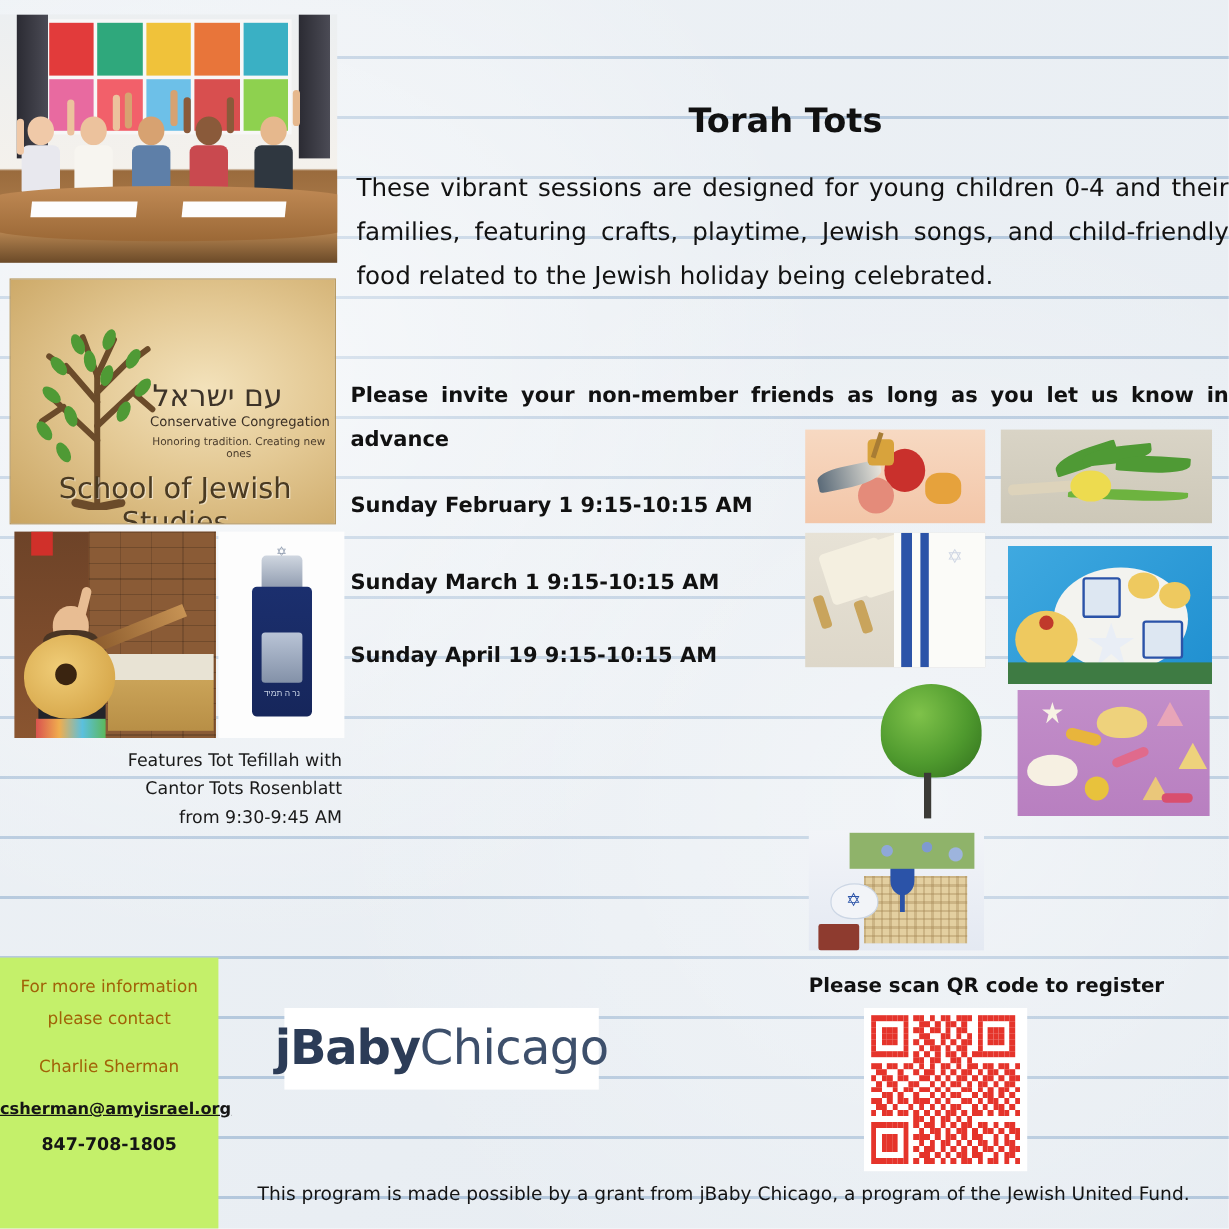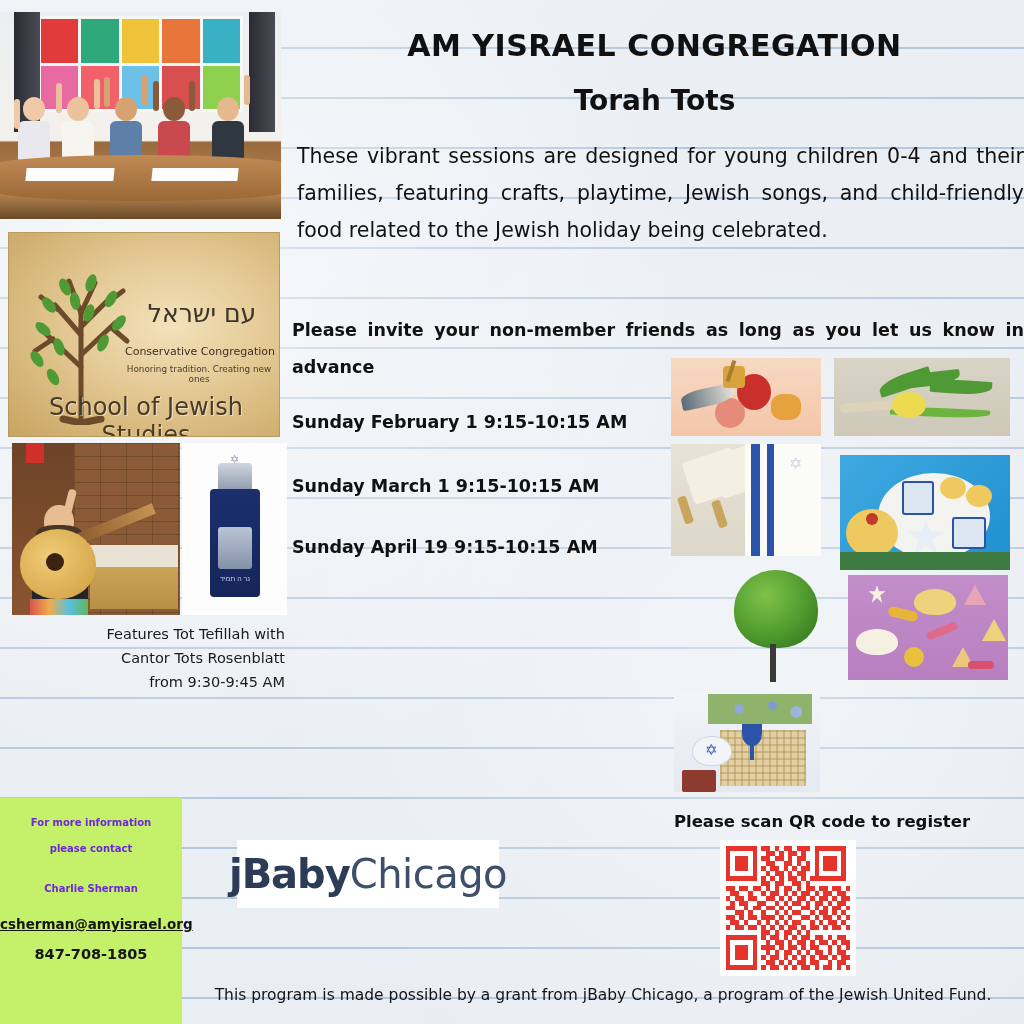--- a/index.html
+++ b/index.html
@@ -136,22 +136,22 @@
     background: radial-gradient(ellipse at 60% 45%, #f3e2bb 0%, #e3c893 45%, #c9a461 100%);
     border: 1px solid #b89a62;
   }
   .logo-tree { position: absolute; left: 14px; top: 14px; width: 112px; height: 178px; }
   .logo-am {
     position: absolute; left: 118px; top: 30px; width: 150px;
     text-align: center; font-size: 28px; color: #3d3328;
     font-family: "DejaVu Sans", sans-serif;
   }
   .logo-heb {
-    position: absolute; left: 118px; top: 66px; width: 150px;
-    text-align: center; font-size: 25px; color: #3d3328;
+    position: absolute; left: 118px; top: 82px; width: 150px;
+    text-align: left; font-size: 25px; color: #3d3328;
     font-family: "DejaVu Sans", sans-serif; direction: rtl;
   }
   .logo-cons {
     position: absolute; left: 112px; top: 112px; width: 158px;
     text-align: center; font-size: 11px; color: #3b3026;
     font-family: "DejaVu Sans", sans-serif;
   }
   .logo-tag {
     position: absolute; left: 108px; top: 131px; width: 164px;
     text-align: center; font-size: 8.8px; color: #4a3c2c;
@@ -231,21 +231,21 @@
 
   
   #contact-box {
     position: absolute;
     left: 0px; top: 798px; width: 182px; height: 226px;
     background: #c4f06a;
     padding-top: 12px;
     text-align: center;
     font-family: "DejaVu Sans", sans-serif;
   }
-  #contact-box .line { font-size: 10px; font-weight: bold; color: #6d28d9; line-height: 26px; }
+  #contact-box .line { font-size: 14px; font-weight: normal; color: #a16207; line-height: 26px; }
   #contact-box .spacer { height: 14px; }
   #contact-box .email { font-size: 13.5px; font-weight: bold; color: #151515; text-decoration: underline; display: block; }
   #contact-box .phone { font-size: 14.5px; font-weight: bold; color: #151515; }
 
   
   #jbaby-logo {
     position: absolute; left: 237px; top: 840px; width: 262px; height: 68px;
     background: #ffffff;
     display: flex; align-items: center; justify-content: center;
     font-family: "DejaVu Sans", sans-serif;
@@ -460,21 +460,20 @@
                 background-image:repeating-linear-gradient(to right, rgba(160,130,80,0.35) 0 2px, rgba(0,0,0,0) 2px 7px),
                                  repeating-linear-gradient(to bottom, rgba(160,130,80,0.35) 0 2px, rgba(0,0,0,0) 2px 7px)"></div>
     <div style="position:absolute; left:18px; top:44px; width:40px; height:30px; background:#f2f4f8; border-radius:50% 50% 45% 45%; border:1px solid #ccd6e4"></div>
     <div style="position:absolute; left:31px; top:49px; font-size:15px; color:#2b53a8">✡</div>
     <div style="position:absolute; left:68px; top:30px; width:20px; height:24px; background:#2b53a8; border-radius:0 0 50% 50%"></div>
     <div style="position:absolute; left:76px; top:52px; width:4px; height:16px; background:#2b53a8"></div>
     <div style="position:absolute; left:8px; top:78px; width:34px; height:22px; background:#8e3b2f; border-radius:2px"></div>
     <div style="position:absolute; left:34px; top:2px; width:104px; height:30px; background:radial-gradient(circle at 30% 50%, #8fa8d8 0 6%, transparent 7%), radial-gradient(circle at 62% 40%, #7f9ad0 0 6%, transparent 7%), radial-gradient(circle at 85% 60%, #9db4dd 0 6%, transparent 7%); background-color:#8fb36a"></div>
   </div>
 
-  <div class="title-main">AM YISRAEL CONGREGATION</div>
   <div class="title-sub">Torah Tots</div>
   <div class="body-para">These vibrant sessions are designed for young children 0-4 and their families, featuring crafts, playtime, Jewish songs, and child-friendly food related to the Jewish holiday being celebrated.</div>
   <div class="invite-note">Please invite your non-member friends as long as you let us know in advance</div>
 
   <div class="session-date" id="date-0">Sunday February 1 9:15-10:15 AM</div>
   <div class="session-date" id="date-1">Sunday March 1 9:15-10:15 AM</div>
   <div class="session-date" id="date-2">Sunday April 19 9:15-10:15 AM</div>
 
   <div class="cantor-caption">
     <div>Features Tot Tefillah with</div>

